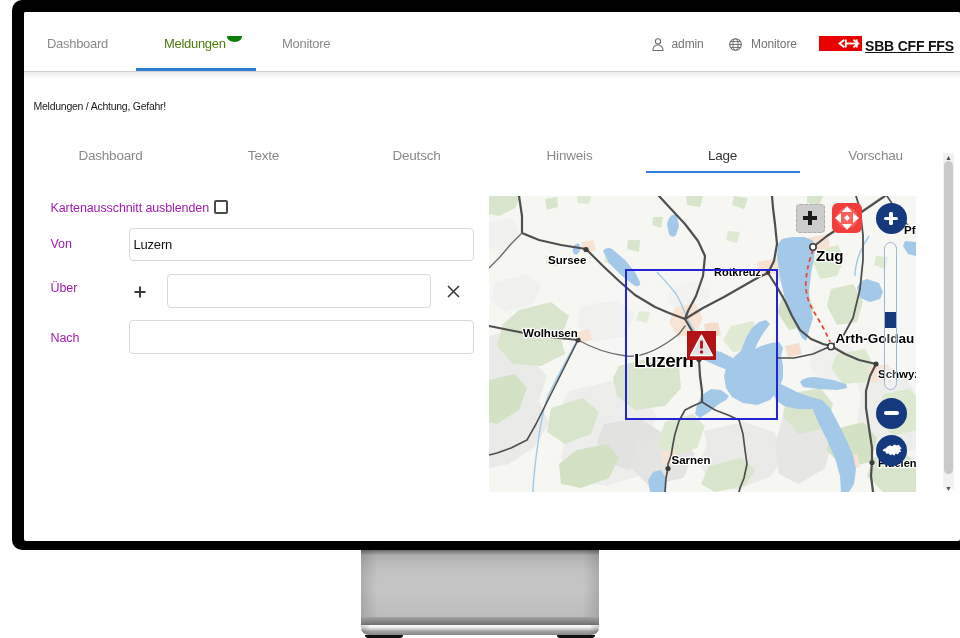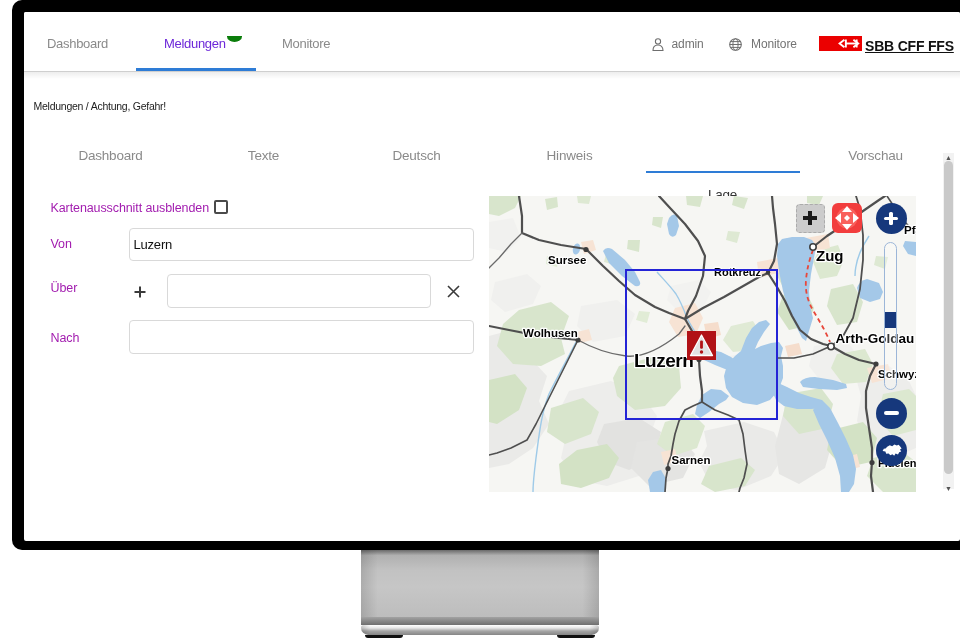--- a/index.html
+++ b/index.html
@@ -7,33 +7,33 @@
   #monitor { position:absolute; left:12px; top:0; width:960px; height:550px; background:#000; border-radius:10px; }
   #screen { position:absolute; left:11.5px; top:11.5px; width:936px; height:528.5px; background:#fff; border-radius:2px; overflow:hidden; will-change:transform; }
   
   .abs { position:absolute; }
 
   
   #nav { position:absolute; left:0; top:0; width:936px; height:58.5px; background:#fff; }
   #navline { position:absolute; left:0; top:58.5px; width:936px; height:1px; background:#cfcfcf; }
   #navshadow { position:absolute; left:0; top:59.5px; width:936px; height:7px; background:linear-gradient(to bottom, rgba(0,0,0,0.07), rgba(0,0,0,0)); }
   .navitem { position:absolute; top:24px; font-size:13px; letter-spacing:-0.3px; color:#8a8a8a; }
-  .navactive { color:#6d28d9; }
+  .navactive { color:#4d7c0f; }
   #meld-underline { position:absolute; left:111.5px; top:55.5px; width:120px; height:3px; background:#2e7cd6; }
   #badge { position:absolute; left:203px; top:24px; width:15px; height:6px; background:#0b7d0b; border-radius:0 0 8px 8px / 0 0 6px 6px; }
 
   
   .hdrtxt { position:absolute; top:25px; font-size:12px; letter-spacing:-0.1px; color:#737373; }
 
   
   #crumb { position:absolute; left:9.5px; top:88px; font-size:10.5px; letter-spacing:-0.25px; color:#222; }
 
   
   .tab { position:absolute; top:135.5px; width:153px; text-align:center; font-size:13.5px; letter-spacing:-0.2px; color:#8a8a8a; }
-  .tabactive { color:#333;margin-top:39px; }
+  .tabactive { color:#333; }
   #lage-underline { position:absolute; left:621.5px; top:158.5px; width:154px; height:2px; background:#2e7cd6; }
 
   
   .flabel { position:absolute; left:26.5px; font-size:12.5px; letter-spacing:-0.1px; color:#a21caf; }
   #chk { position:absolute; left:190px; top:187.5px; width:13.5px; height:14px; border:2px solid #4a4a4a; border-radius:2px; background:#fff; }
   .finput { position:absolute; background:#fff; border:1px solid #d9d9d9; border-radius:4px; font-size:13px; letter-spacing:-0.2px; color:#111; }
   #plus-ic { position:absolute; left:110px; top:273.5px; width:12px; height:12px; }
   #x-ic { position:absolute; left:423px; top:272.5px; width:13px; height:13px; }
 
   

